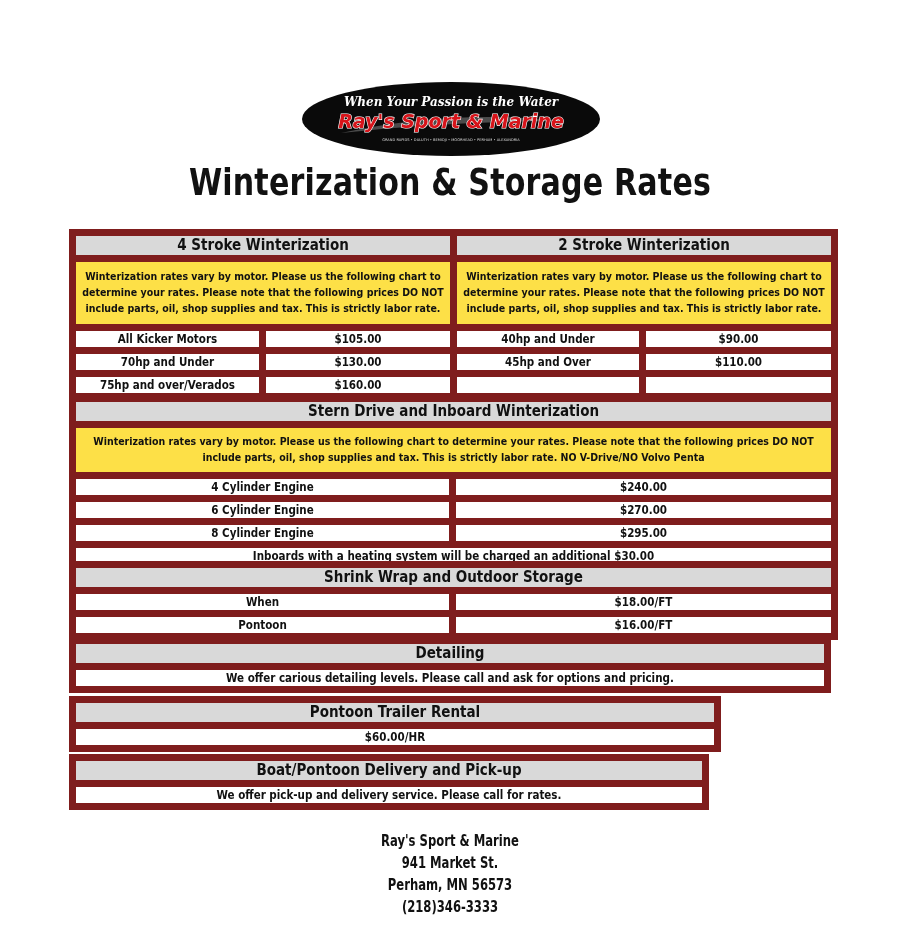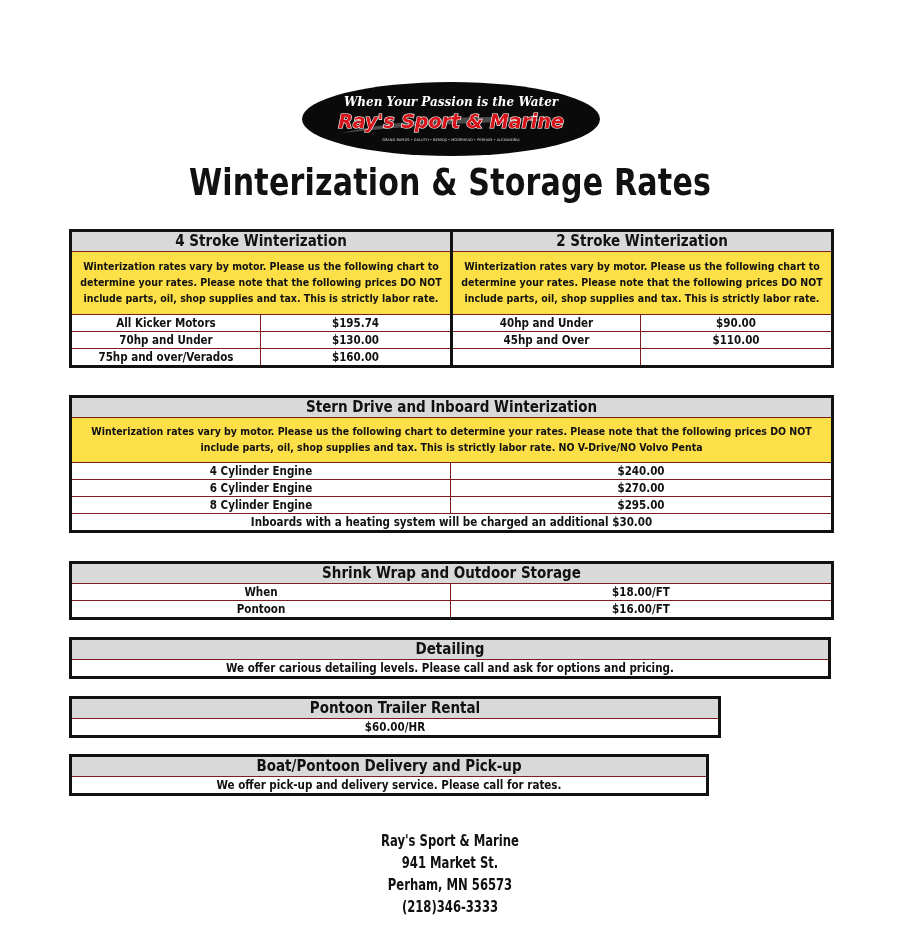--- a/index.html
+++ b/index.html
@@ -3,21 +3,21 @@
 <meta charset="utf-8">
 <style>
   html, body { margin: 0; padding: 0; background: #ffffff; }
   body { width: 900px; height: 944px; position: relative; overflow: hidden;
          font-family: "DejaVu Sans Condensed", "DejaVu Sans", "Liberation Sans", sans-serif; color: #111; }
   .logo { position: absolute; left: 301px; top: 81px; width: 300px; height: 76px; }
   .title { position: absolute; left: 0; width: 900px; top: 160px; text-align: center;
            font-family: "DejaVu Sans", sans-serif; font-stretch: condensed;
            font-size: 38px; font-weight: bold; letter-spacing: 0.2px; color: #111; transform: scaleX(0.88); }
   table { border-collapse: collapse; position: absolute; table-layout: fixed; }
-  td { border: 1px solid #7f1d1d; padding: 0; text-align: center; font-weight: bold;
+  td { border: 7px solid #7f1d1d; padding: 0; text-align: center; font-weight: bold;
        font-size: 11.5px; line-height: 16px; color: #111; white-space: nowrap; overflow: hidden; }
   .hdr td { background: #d9d9d9; font-size: 15px; line-height: 19px; }
   .desc td { background: #fde047; font-size: 10.5px; line-height: 16px; white-space: normal; padding: 6px 6px 8px; margin-left: 13px; }
   .outer { border: 3px solid #111; }
   .row td { height: 16px; }
   .address { position: absolute; left: 0; width: 900px; top: 830px; text-align: center;
              font-size: 15px; line-height: 22px; font-weight: bold; }
   .address div { transform: scaleX(0.86); }
 </style>
 </head>
@@ -42,21 +42,21 @@
     </colgroup>
   <tbody>
       <tr class="hdr">
         <td colspan="2">4 Stroke Winterization</td>
       </tr>
   <tr class="desc">
         <td colspan="2">Winterization rates vary by motor. Please us the following chart to determine your rates. Please note that the following prices DO NOT include parts, oil, shop supplies and tax. This is strictly labor rate.</td>
       </tr>
   <tr class="row">
         <td>All Kicker Motors</td>
-        <td>$195.74</td>
+        <td>$105.00</td>
       </tr>
   <tr class="row">
         <td>70hp and Under</td>
         <td>$130.00</td>
       </tr>
   <tr class="row">
         <td>75hp and over/Verados</td>
         <td>$160.00</td>
       </tr>
 </tbody>

